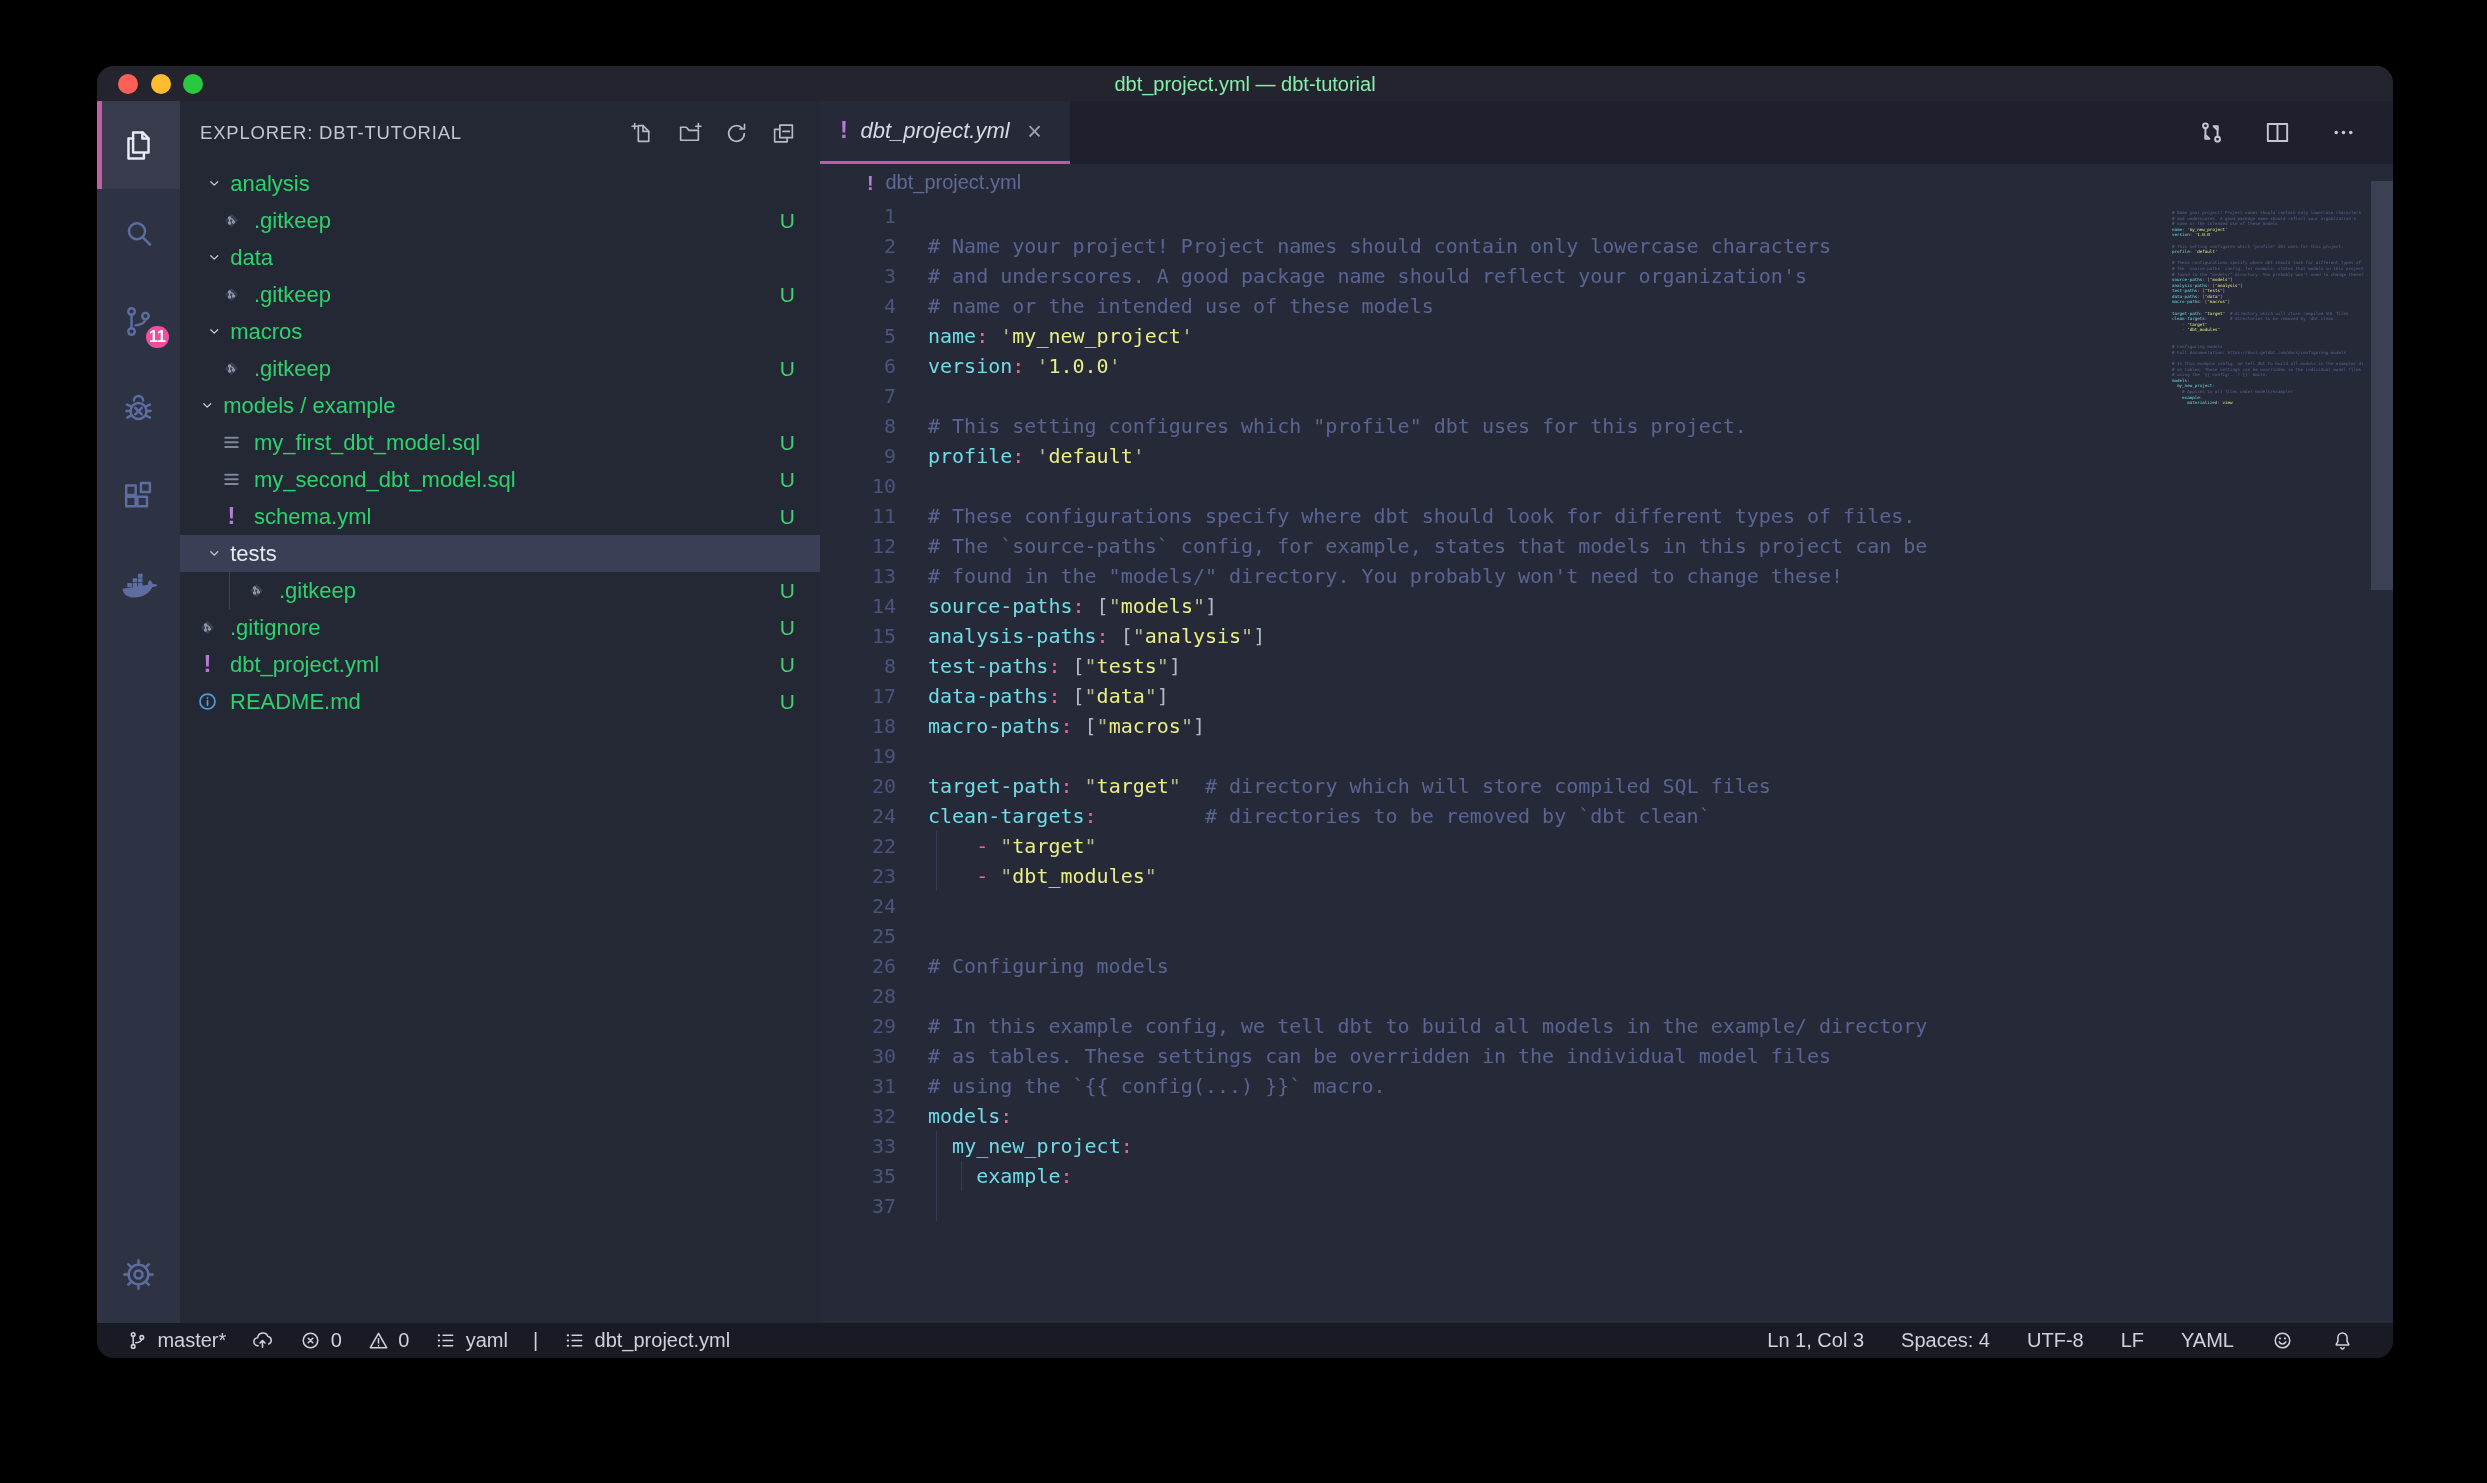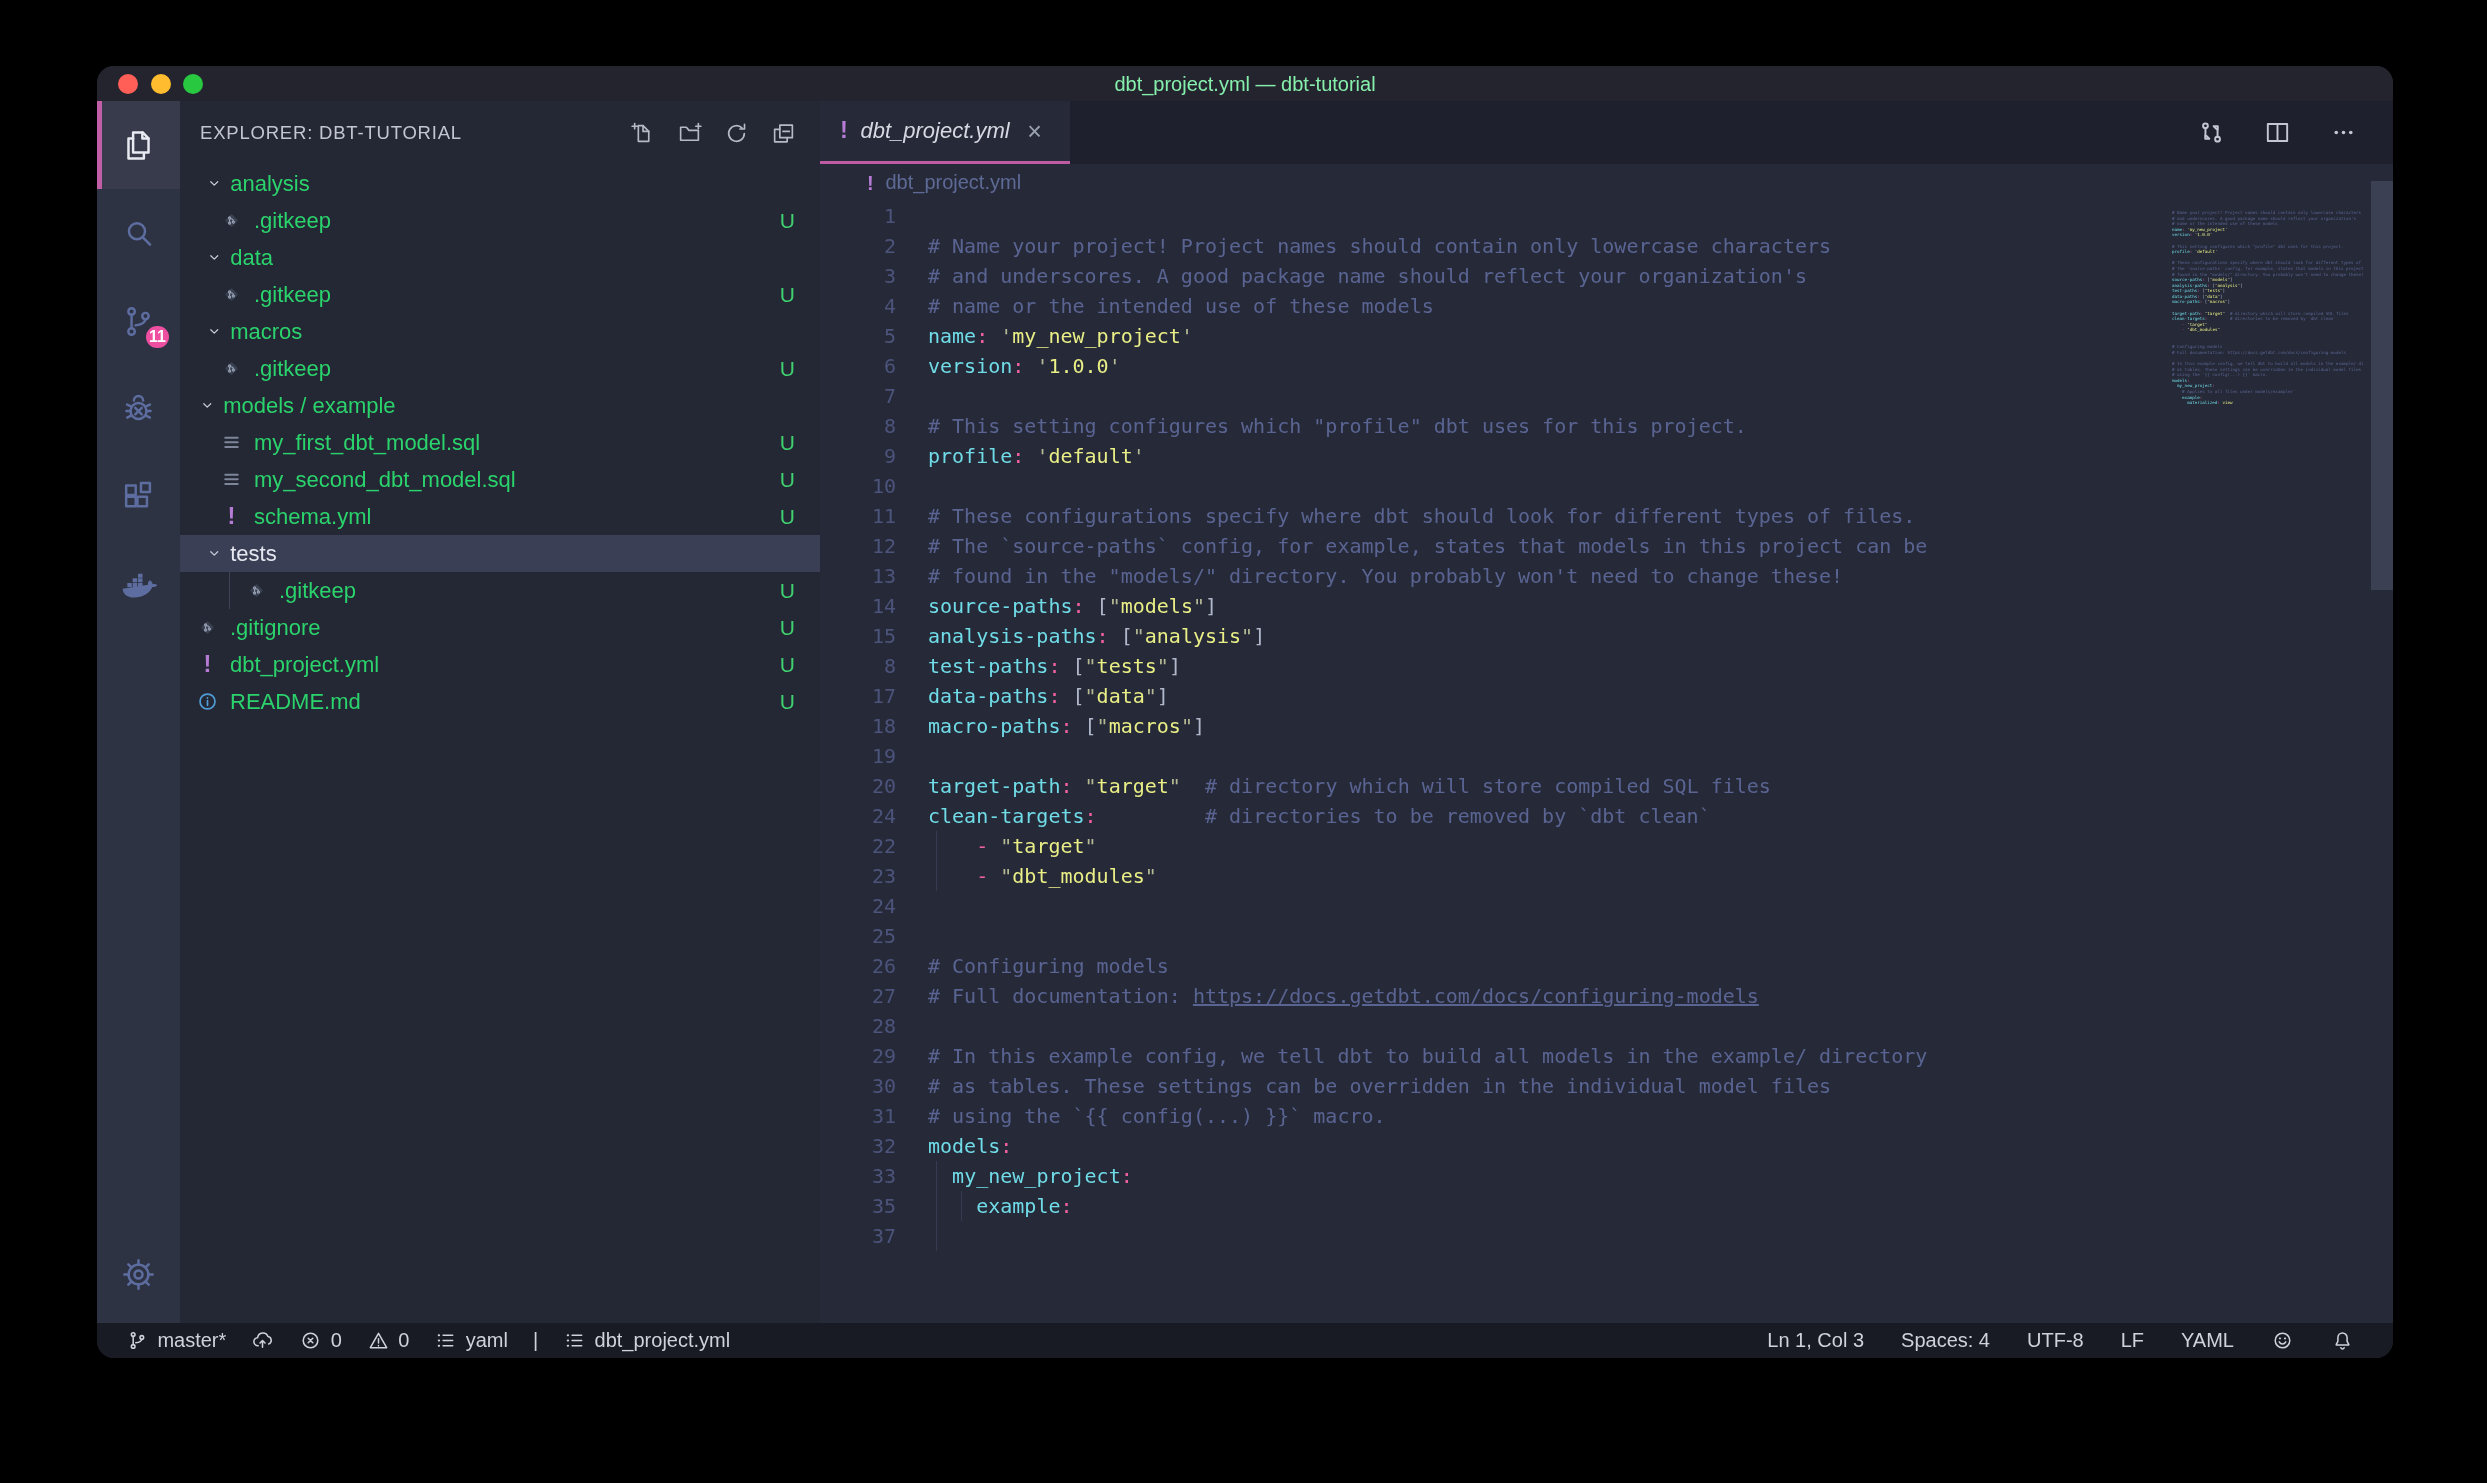--- a/index.html
+++ b/index.html
@@ -487,21 +487,20 @@
         <div class="line"><span class="line-num">17</span><span class="line-text"><span class="tk-k">data-paths</span><span class="tk-p">:</span><span class="tk-w"> </span><span class="tk-b">[</span><span class="tk-q">"</span><span class="tk-s">data</span><span class="tk-q">"</span><span class="tk-b">]</span></span></div>
         <div class="line"><span class="line-num">18</span><span class="line-text"><span class="tk-k">macro-paths</span><span class="tk-p">:</span><span class="tk-w"> </span><span class="tk-b">[</span><span class="tk-q">"</span><span class="tk-s">macros</span><span class="tk-q">"</span><span class="tk-b">]</span></span></div>
         <div class="line"><span class="line-num">19</span><span class="line-text"></span></div>
         <div class="line"><span class="line-num">20</span><span class="line-text"><span class="tk-k">target-path</span><span class="tk-p">:</span><span class="tk-w"> </span><span class="tk-q">"</span><span class="tk-s">target</span><span class="tk-q">"</span><span class="tk-w">  </span><span class="tk-cm"># directory which will store compiled SQL files</span></span></div>
         <div class="line"><span class="line-num">24</span><span class="line-text"><span class="tk-k">clean-targets</span><span class="tk-p">:</span><span class="tk-w">         </span><span class="tk-cm"># directories to be removed by `dbt clean`</span></span></div>
         <div class="line"><span class="line-num">22</span><span class="guide" style="left: 116px;"></span><span class="line-text"><span class="tk-w">    </span><span class="tk-p">-</span><span class="tk-w"> </span><span class="tk-q">"</span><span class="tk-s">target</span><span class="tk-q">"</span></span></div>
         <div class="line"><span class="line-num">23</span><span class="guide" style="left: 116px;"></span><span class="line-text"><span class="tk-w">    </span><span class="tk-p">-</span><span class="tk-w"> </span><span class="tk-q">"</span><span class="tk-s">dbt_modules</span><span class="tk-q">"</span></span></div>
         <div class="line"><span class="line-num">24</span><span class="line-text"></span></div>
         <div class="line"><span class="line-num">25</span><span class="line-text"></span></div>
         <div class="line"><span class="line-num">26</span><span class="line-text"><span class="tk-cm"># Configuring models</span></span></div>
-        <div class="line"><span class="line-num">27</span><span class="line-text"><span class="tk-cm"># Full documentation: </span><span class="tk-lnk">https://docs.getdbt.com/docs/configuring-models</span></span></div>
         <div class="line"><span class="line-num">28</span><span class="line-text"></span></div>
         <div class="line"><span class="line-num">29</span><span class="line-text"><span class="tk-cm"># In this example config, we tell dbt to build all models in the example/ directory</span></span></div>
         <div class="line"><span class="line-num">30</span><span class="line-text"><span class="tk-cm"># as tables. These settings can be overridden in the individual model files</span></span></div>
         <div class="line"><span class="line-num">31</span><span class="line-text"><span class="tk-cm"># using the `{{ config(...) }}` macro.</span></span></div>
         <div class="line"><span class="line-num">32</span><span class="line-text"><span class="tk-k">models</span><span class="tk-p">:</span></span></div>
         <div class="line"><span class="line-num">33</span><span class="guide" style="left: 116px;"></span><span class="line-text"><span class="tk-w">  </span><span class="tk-k">my_new_project</span><span class="tk-p">:</span></span></div>
         <div class="line"><span class="line-num">35</span><span class="guide" style="left: 116px;"></span><span class="guide" style="left: 141px;"></span><span class="line-text"><span class="tk-w">    </span><span class="tk-k">example</span><span class="tk-p">:</span></span></div>
         <div class="line"><span class="line-num">37</span><span class="guide" style="left: 116px;"></span><span class="line-text"></span></div>
         <div class="minimap" id="minimap">
           <div class="mm-line"></div>

